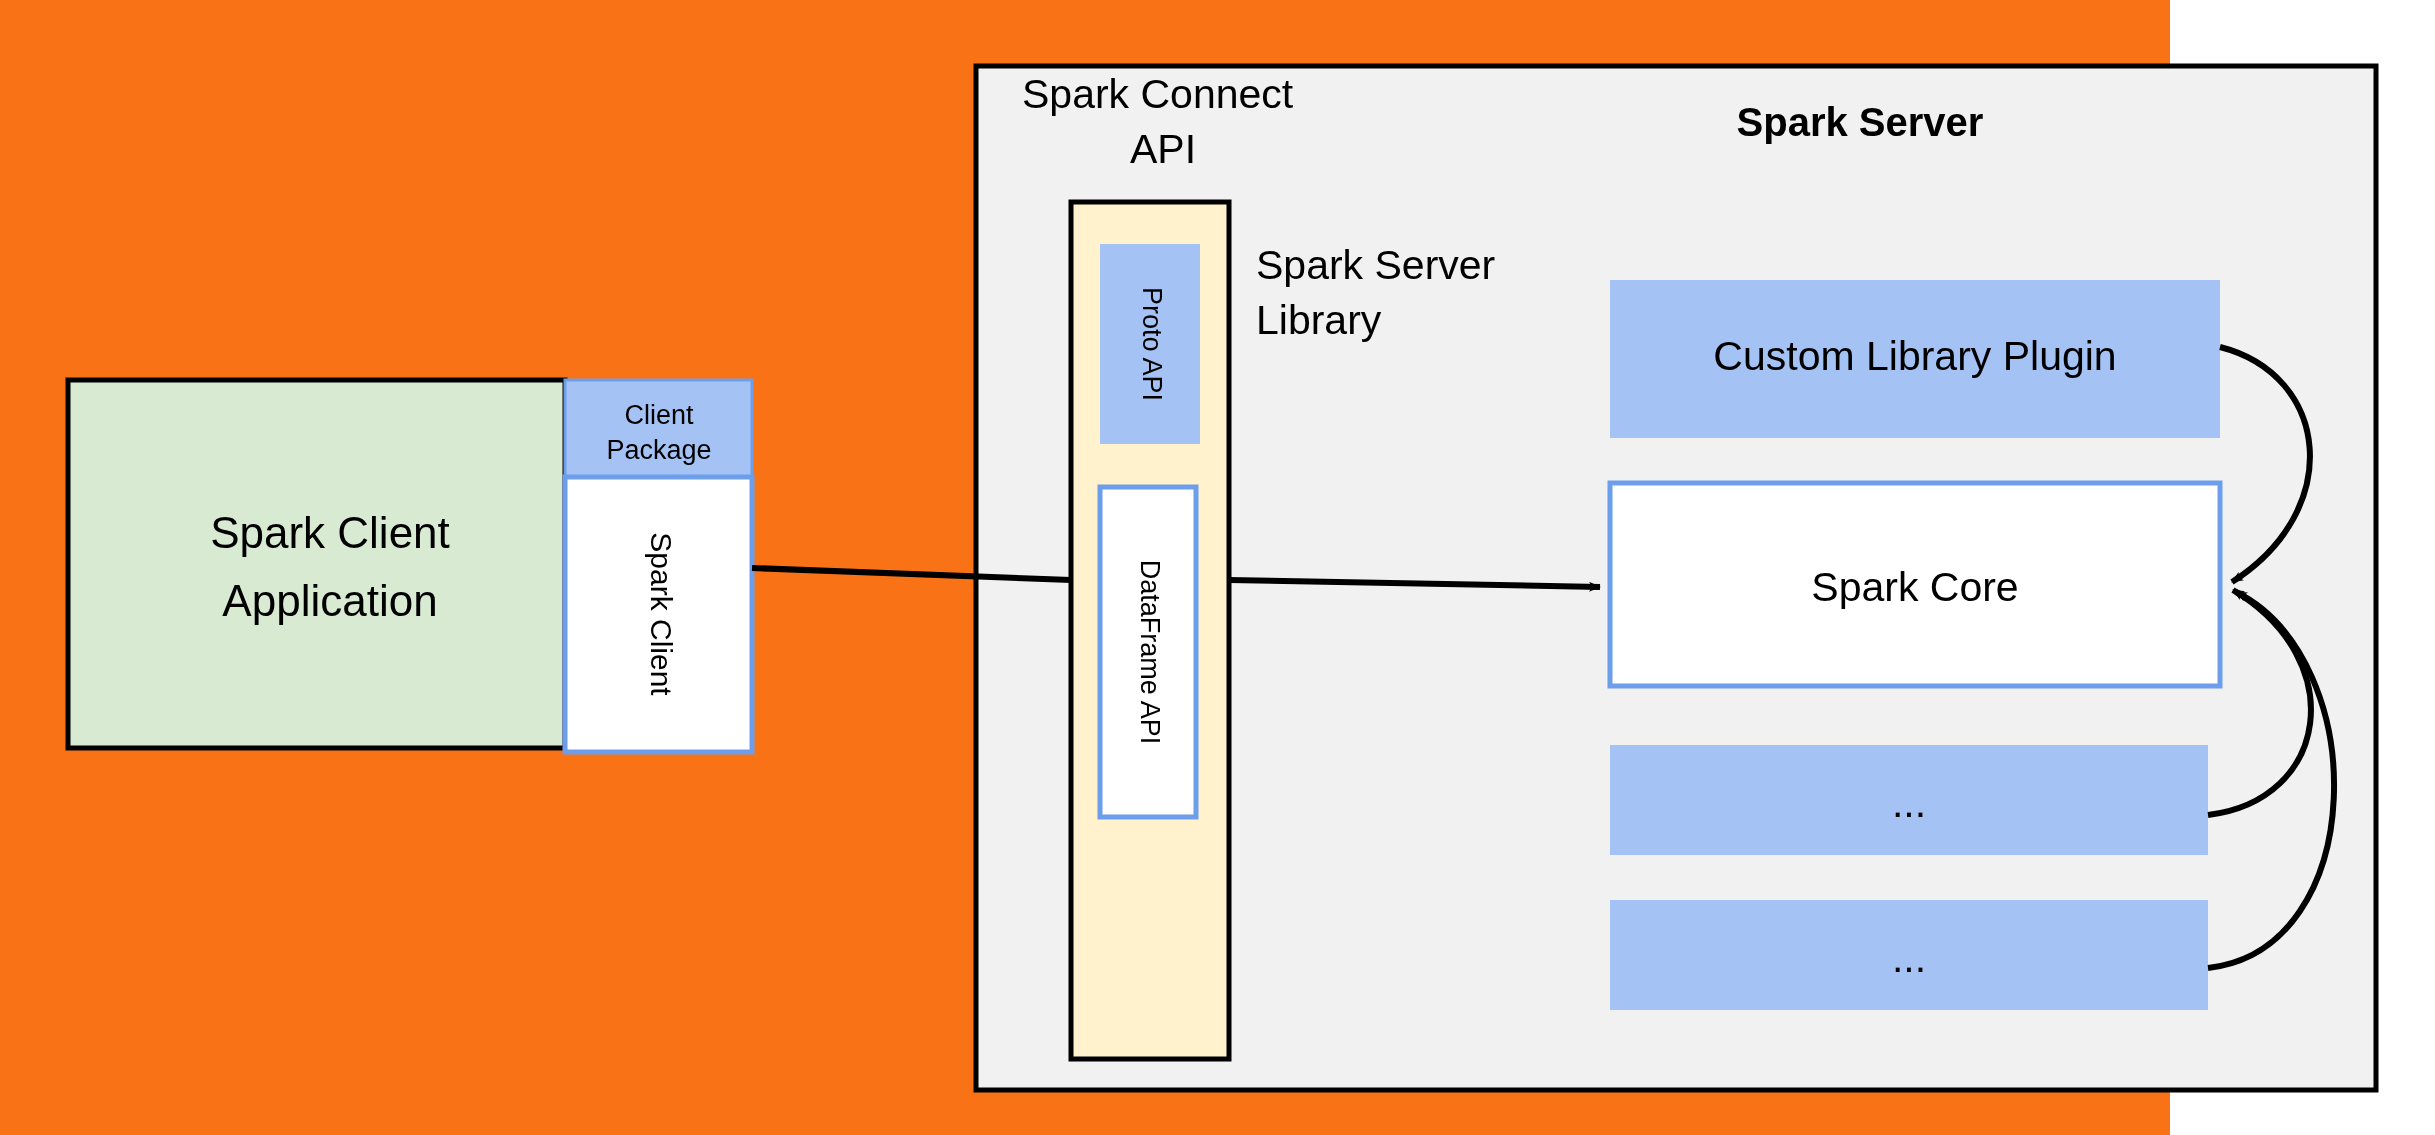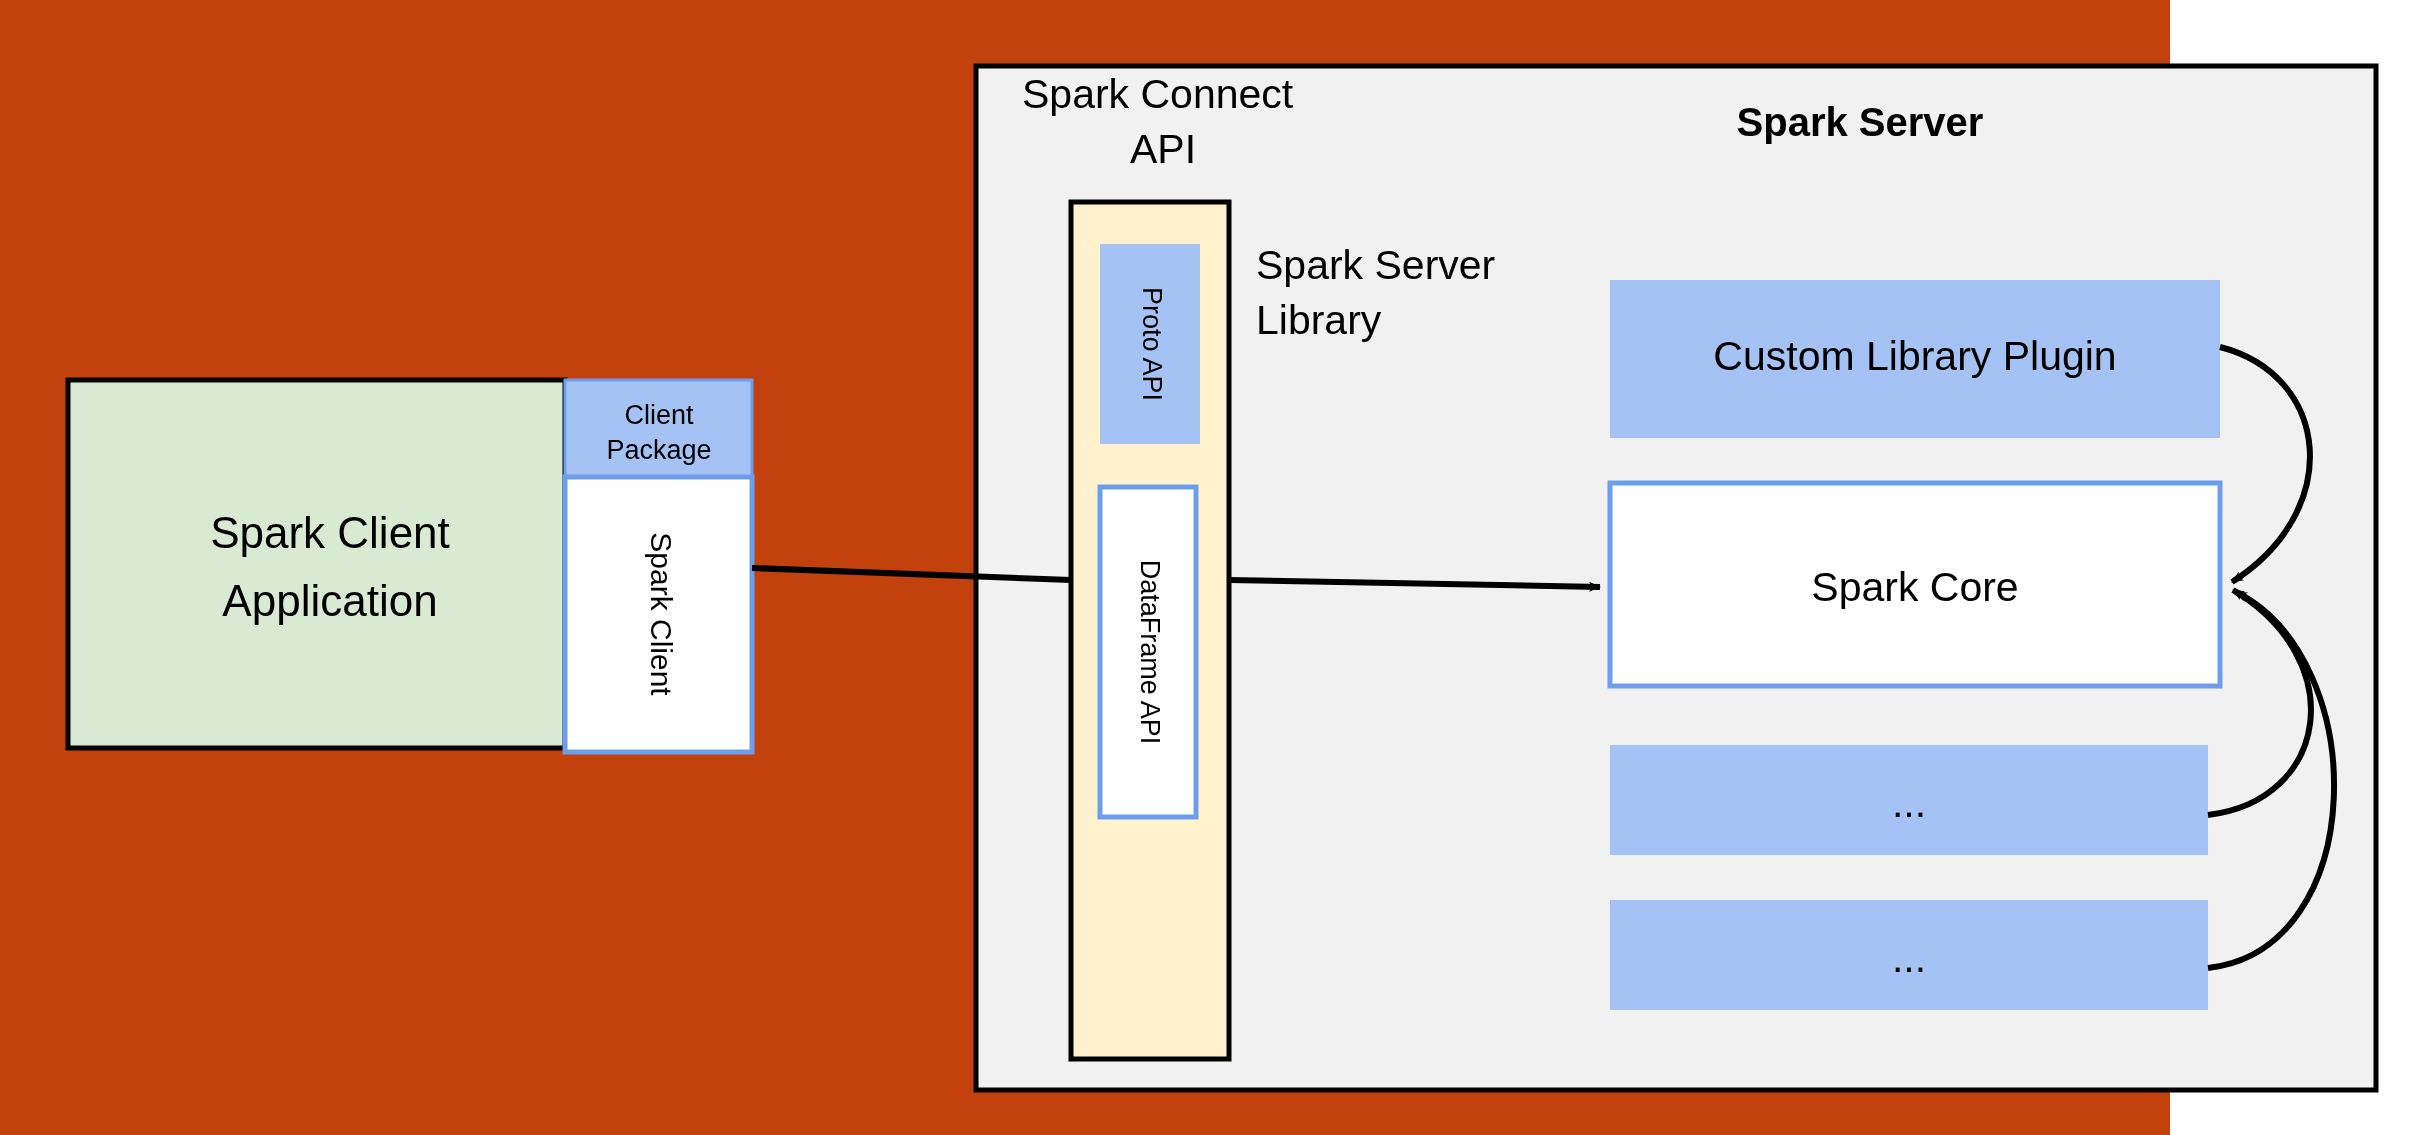--- a/index.html
+++ b/index.html
@@ -10,21 +10,21 @@
   body {
     width: 2435px;
     height: 1135px;
     font-family: "Liberation Sans", sans-serif;
     overflow: hidden;
   }
   #diagram-root {
     position: relative;
     width: 2170px;
     height: 1135px;
-    background: #c2410c;
+    background: #f97316;
   }
   svg.diagram {
     display: block;
     width: 2435px;
     height: 1135px;
   }
   .box-label {
     font-family: "Liberation Sans", sans-serif;
     fill: #000000;
     dominant-baseline: middle;

